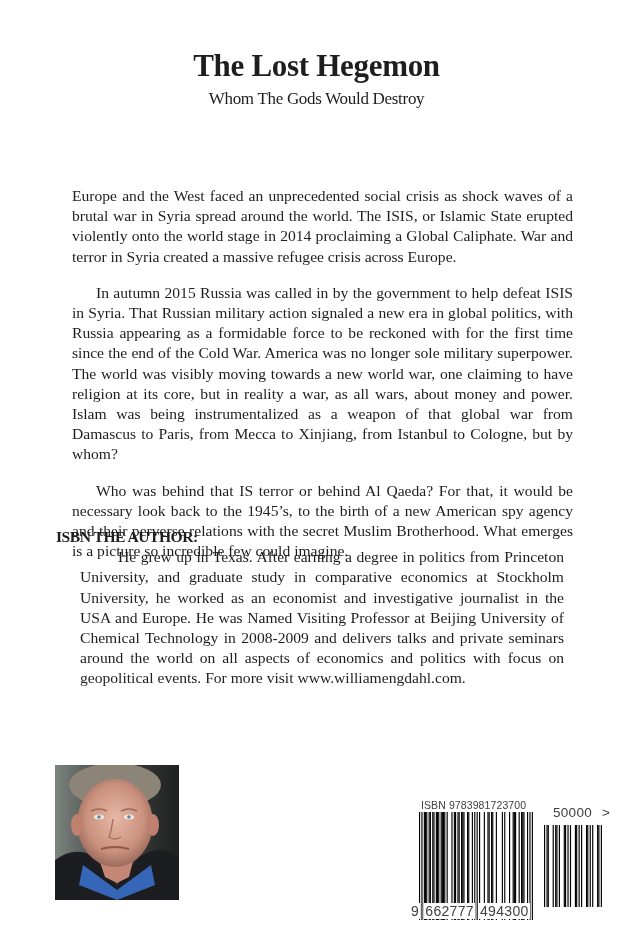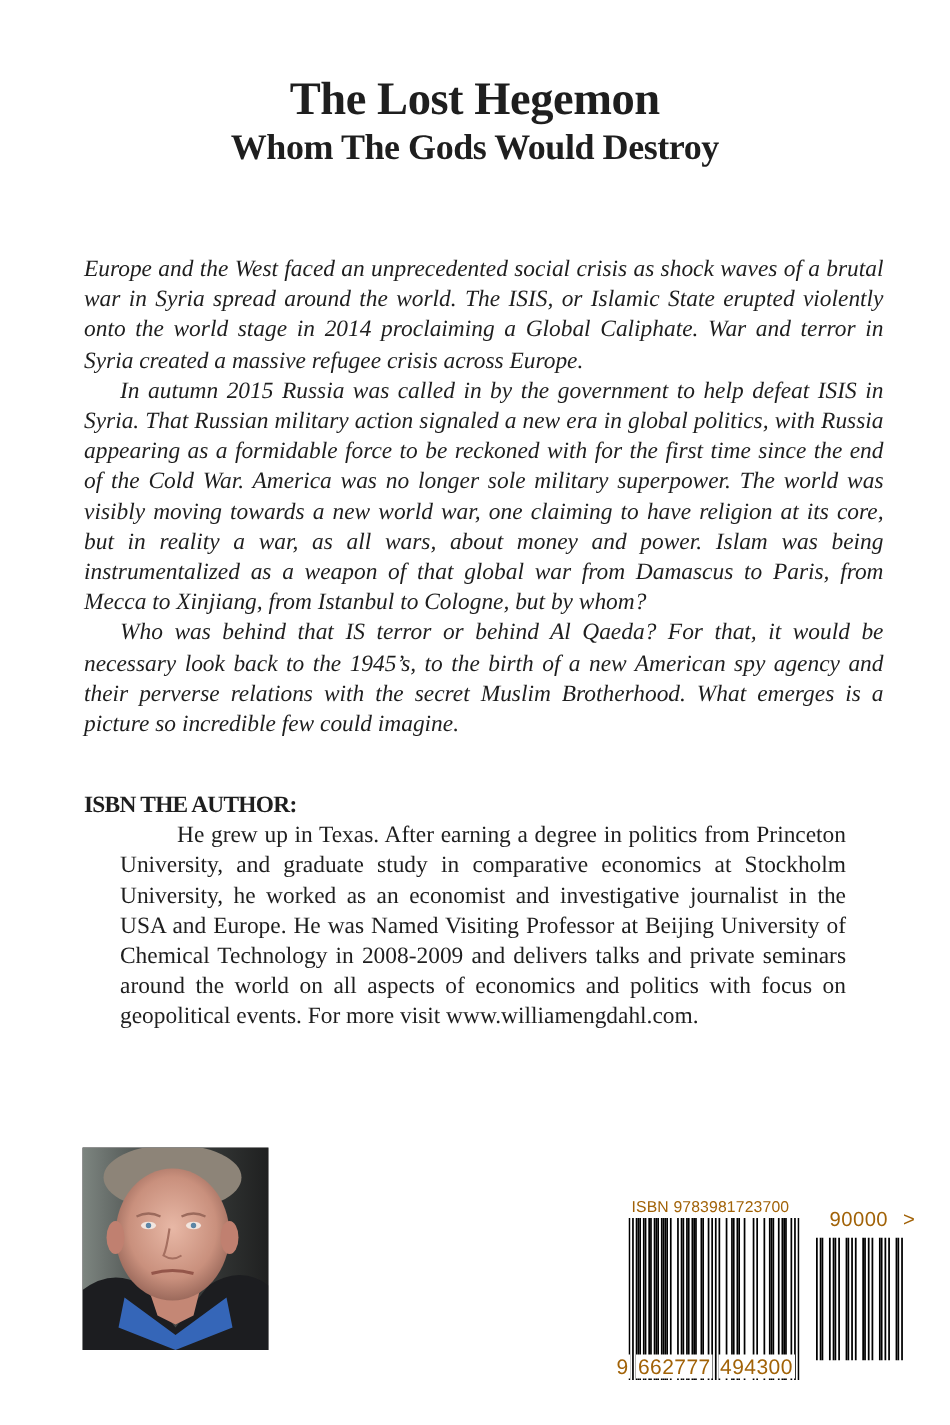--- a/index.html
+++ b/index.html
@@ -2,34 +2,34 @@
 <html><head>
   <meta charset="utf-8">
   <style>
     html, body { margin: 0; padding: 0; }
     body {
       width: 633px; height: 950px; background: #ffffff; position: relative; overflow: hidden;
       font-family: "Liberation Serif", "DejaVu Serif", serif; color: #1e1e1e;
     }
     .title-block { position: absolute; top: 48px; left: 0; width: 633px; text-align: center; }
     .title { font-size: 31px; font-weight: bold; line-height: 36px; letter-spacing: -0.3px; }
-    .subtitle { font-size: 24px; font-weight: bold; line-height: 30px; margin-top: 0px; letter-spacing: -0.3px; }
+    .subtitle { font-size: 17px; font-weight: normal; line-height: 30px; margin-top: 0px; letter-spacing: -0.3px; }
 
     .blurb { position: absolute; top: 170px; left: 56px; width: 533px; font-size: 15.6px; line-height: 20.2px; text-align: justify; }
-    .blurb p { margin: 0; font-style: italic; }
+    .blurb p { margin: 16px; }
     .blurb p.indent { text-indent: 24px; }
 
     .about { position: absolute; top: 527px; left: 56px; width: 508px; font-size: 15.6px; line-height: 20.2px; text-align: justify; }
     .about-heading { font-weight: bold; font-size: 15.6px; letter-spacing: -0.5px; margin: 0; }
     .about p { margin: 0; }
     .about p.indent { text-indent: 38px; margin-left: 24px; }
 
     .photo { position: absolute; left: 55px; top: 765px; width: 124px; height: 135px; overflow: hidden; background: #2b2b2b; }
 
-    .barcode-area { position: absolute; left: 400px; top: 795px; width: 230px; height: 140px; font-family: "Liberation Sans", "DejaVu Sans", sans-serif; color: #a16207; }
+    .barcode-area { position: absolute; left: 400px; top: 795px; width: 230px; height: 140px; font-family: "Liberation Sans", "DejaVu Sans", sans-serif; color: #404040; }
     .isbn-label { position: absolute; left: 21px; top: 4px; font-size: 10.5px; letter-spacing: 0.1px; }
     .main-bars { position: absolute; left: 19px; top: 17px; width: 114px; height: 108px; }
     .addon-price { position: absolute; left: 153px; top: 10px; font-size: 13.5px; letter-spacing: 0.3px; }
     .addon-arrow { position: absolute; left: 202px; top: 10px; font-size: 13.5px; }
     .addon-bars { position: absolute; left: 144px; top: 30px; width: 58px; height: 82px; }
     .digits { position: absolute; left: 10px; top: 108px; font-size: 14px; letter-spacing: 0.3px; background: transparent; }
     .digits span { background: #fff; padding: 0 1px; }
   </style>
 </head>
 <body>
@@ -139,21 +139,21 @@
       <rect x="94.80" y="0" width="1.14" height="108" fill="#000"></rect>
       <rect x="96.00" y="0" width="1.14" height="108" fill="#000"></rect>
       <rect x="99.60" y="0" width="1.14" height="108" fill="#000"></rect>
       <rect x="102.00" y="0" width="1.14" height="108" fill="#000"></rect>
       <rect x="103.20" y="0" width="1.14" height="108" fill="#000"></rect>
       <rect x="104.40" y="0" width="1.14" height="108" fill="#000"></rect>
       <rect x="108.00" y="0" width="1.14" height="108" fill="#000"></rect>
       <rect x="110.40" y="0" width="1.14" height="108" fill="#000"></rect>
       <rect x="112.80" y="0" width="1.14" height="108" fill="#000"></rect>
     </svg>
-  <div class="addon-price">90000</div>
+  <div class="addon-price">50000</div>
   <div class="addon-arrow">&gt;</div>
   <svg class="addon-bars" id="addonBars" viewBox="0 0 58 82">
       <rect x="0.00" y="0" width="1.17" height="82" fill="#000"></rect>
       <rect x="2.47" y="0" width="1.17" height="82" fill="#000"></rect>
       <rect x="3.70" y="0" width="1.17" height="82" fill="#000"></rect>
       <rect x="8.64" y="0" width="1.17" height="82" fill="#000"></rect>
       <rect x="11.11" y="0" width="1.17" height="82" fill="#000"></rect>
       <rect x="12.34" y="0" width="1.17" height="82" fill="#000"></rect>
       <rect x="14.81" y="0" width="1.17" height="82" fill="#000"></rect>
       <rect x="19.74" y="0" width="1.17" height="82" fill="#000"></rect>

